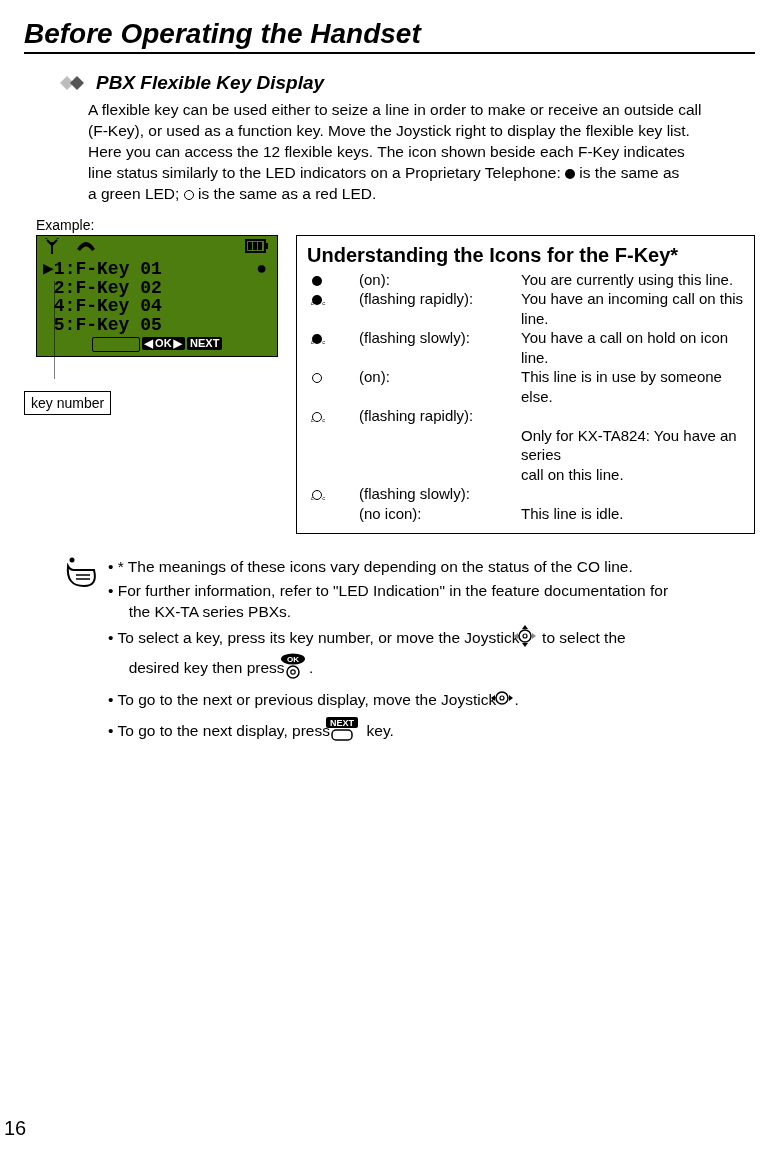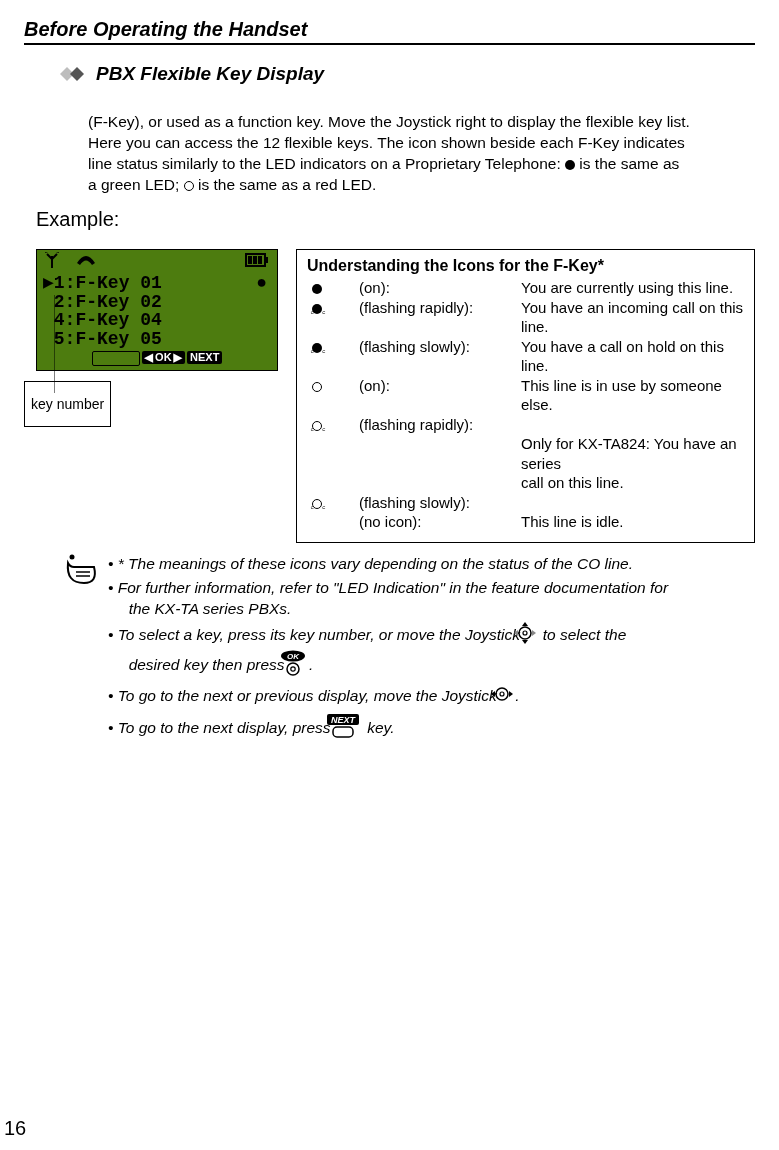--- a/index.html
+++ b/index.html
@@ -12,21 +12,21 @@
     background: #fff;
   }
   .page {
     padding: 18px 24px 0 24px;
     position: relative;
     min-height: 1130px;
   }
   .chapter-title {
     font-style: italic;
     font-weight: bold;
-    font-size: 20px;
+    font-size: 28px;
     border-bottom: 2px solid #000;
     padding-bottom: 2px;
     margin-bottom: 18px;
   }
   .section-row {
     display: flex;
     align-items: center;
     margin-left: 36px;
     margin-bottom: 6px;
   }
@@ -40,22 +40,22 @@
     font-weight: bold;
     font-size: 19px;
   }
   .body-para {
     margin: 0 8px 12px 64px;
     font-size: 15.5px;
     line-height: 1.35;
   }
   .example-label {
     margin-left: 12px;
-    font-size: 20px;
-    margin-bottom: 18px;
+    font-size: 14px;
+    margin-bottom: 2px;
   }
   .fig-row {
     display: flex;
     align-items: flex-start;
   }
   .left-col {
     width: 268px;
     flex: none;
   }
   .lcd-wrap {
@@ -99,54 +99,53 @@
     height: 13px;
   }
   .softkey.blank {
     background: transparent;
     border: 1px solid #000;
     color: transparent;
     width: 40px;
   }
   .key-number-label {
     border: 1px solid #000;
-    padding: 14px 6px;
+    padding: 3px 6px;
     font-size: 14px;
     display: inline-block;
     margin-left: 0;
-    margin-top: 10px;
+    margin-top: 34px;
     position: relative;
   }
   .understanding-box {
     border: 1px solid #000;
     padding: 6px 10px 10px 10px;
     margin-left: 4px;
     flex: 1;
     font-size: 15px;
     line-height: 1.3;
   }
   .understanding-title {
     font-weight: bold;
-    font-size: 16px;
+    font-size: 20px;
     margin-bottom: 2px;
   }
   .icon-row {
     display: flex;
     gap: 32px;
   }
   .icon-row .ic { width: 20px; flex:none; text-align:center; }
   .icon-row .state { width: 130px; flex:none; }
   .icon-row .state-wide { width: 130px; flex:none; }
   .icon-row .desc { flex:1; }
   .notes-block {
     display: flex;
-    margin: 10px 8px 0 40px;
+    margin: 22px 8px 0 40px;
     font-size: 15.5px;
     line-height: 1.4;
-    font-style: italic;
   }
   .note-icon {
     width: 44px;
     flex: none;
   }
   .note-list {
     flex: 1;
   }
   .note-list .item {
     text-indent: -12px;
@@ -179,21 +178,21 @@
     <span class="diamond-group">
       <svg width="28" height="14" viewBox="0 0 28 14">
         <polygon points="7,0 14,7 7,14 0,7" fill="#bdbdbd"></polygon>
         <polygon points="17,0 24,7 17,14 10,7" fill="#555"></polygon>
       </svg>
     </span>
     <span class="section-title">PBX Flexible Key Display</span>
   </div>
 
   <div class="body-para">
-    <br>
+    <span>A flexible key can be used either to seize a line in order to make or receive an outside call</span><br>
     <span>(F-Key), or used as a function key. Move the Joystick right to display the flexible key list.</span><br>
     <span>Here you can access the 12 flexible keys. The icon shown beside each F-Key indicates</span><br>
     <span>line status similarly to the LED indicators on a Proprietary Telephone:  </span><span class="dot"></span><span>  is the same as</span><br>
     <span>a green LED;  </span><span class="dot open"></span><span>  is the same as a red LED.</span>
   </div>
 
   <div class="example-label">Example:</div>
 
   <div class="fig-row">
 
@@ -252,21 +251,21 @@
         <span class="desc">You are currently using this line.</span>
       </div>
       <div class="icon-row">
         <span class="ic"><span class="flash-l">꜀</span><span class="dot"></span><span class="flash-r">꜀</span></span>
         <span class="state">(flashing rapidly):</span>
         <span class="desc">You have an incoming call on this line.</span>
       </div>
       <div class="icon-row">
         <span class="ic"><span class="flash-l">꜀</span><span class="dot"></span><span class="flash-r">꜀</span></span>
         <span class="state">(flashing slowly):</span>
-        <span class="desc">You have a call on hold on this line.</span>
+        <span class="desc">You have a call on hold on icon line.</span>
       </div>
       <div class="icon-row">
         <span class="ic"><span class="dot open"></span></span>
         <span class="state">(on):</span>
         <span class="desc">This line is in use by someone else.</span>
       </div>
       <div class="icon-row">
         <span class="ic"><span class="flash-l">꜀</span><span class="dot open"></span><span class="flash-r">꜀</span></span>
         <span class="state-wide">(flashing rapidly):</span>
       </div>

